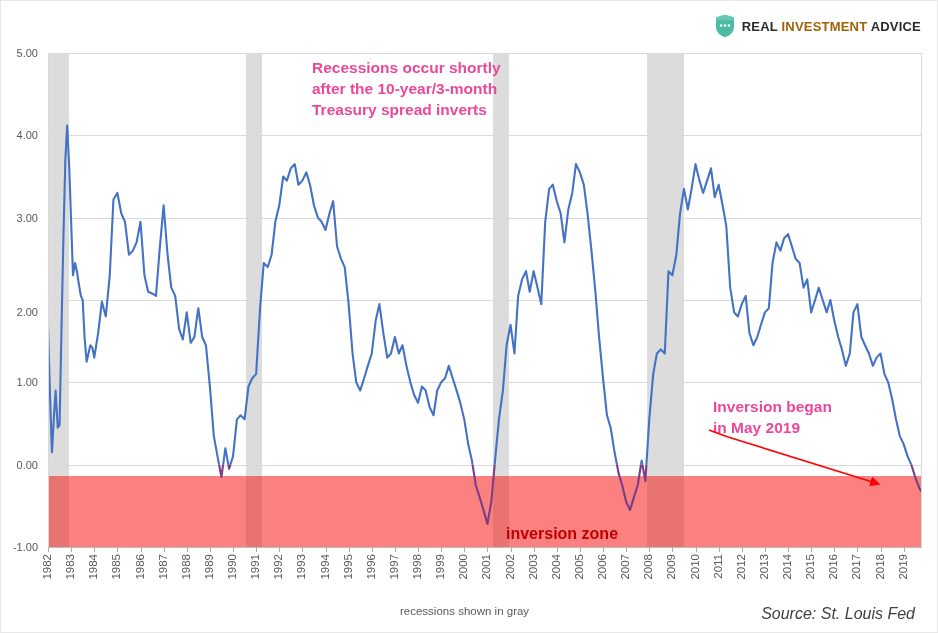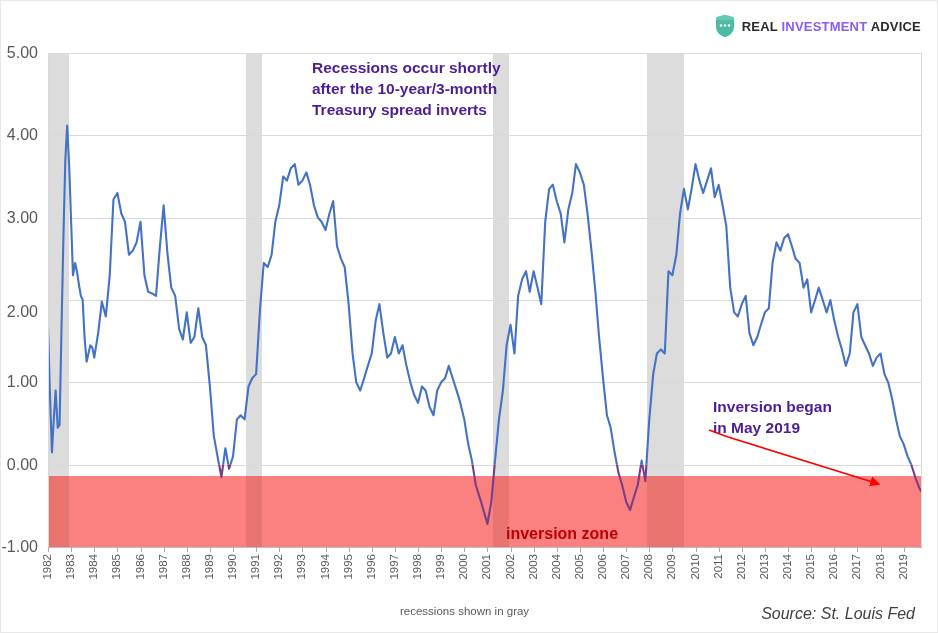--- a/index.html
+++ b/index.html
@@ -19,21 +19,21 @@
     position:absolute;left:0;top:12px;width:938px;text-align:center;
     font-size:17px;font-weight:bold;color:#3a3a3a;letter-spacing:-0.2px;
   }
   #logo{
     position:absolute;right:16px;top:13px;height:24px;
     display:flex;align-items:center;gap:7px;
   }
   #shield{width:20px;height:24px;display:block;}
   #logo-text{font-size:13px;font-weight:bold;letter-spacing:0.2px;white-space:nowrap;}
   #logo-text .dark{color:#2b2b2b;}
-  #logo-text .teal{color:#8b5cf6;text-align:center;}
+  #logo-text .teal{color:#a16207;text-align:center;}
   #plotfull{
     position:absolute;left:47px;top:52px;width:873px;height:494px; 
     overflow:visible;
   }
   .gridline{
     position:absolute;left:0;width:873px;height:1px;background:#d9d9d9;
   }
   .recession{
     position:absolute;top:0;height:494px;background:#dcdcdc;
   }
@@ -50,41 +50,41 @@
   #axis-right{
     position:absolute;left:920px;top:52px;width:1px;height:494px;background:#d9d9d9;
   }
   #axis-bottom{
     position:absolute;left:47px;top:546px;width:874px;height:1px;background:#bfbfbf;
   }
 
   
   .ylab{
     position:absolute;right:942px;
-    font-size:16px;color:#595959;white-space:nowrap;
+    font-size:11px;color:#595959;white-space:nowrap;
   }
   #ylabels{position:absolute;left:0;top:0;width:44px;height:633px;}
   #ylabels .ylab{position:absolute;right:7px;text-align:right;transform:translateY(-50%);}
 
   
   #xlabels{position:absolute;left:47px;top:549px;width:873px;height:46px;}
   .xlab{
     position:absolute;top:0;
     font-size:11.5px;color:#595959;
     writing-mode:vertical-rl;
     transform:rotate(180deg);
     transform-origin:center;
     white-space:nowrap;
     line-height:1;
   }
   .xtick{position:absolute;top:0;width:1px;height:5px;background:#c4a0a0;}
 
   
   .ann-red{
-    position:absolute;color:#4c1d95;font-weight:bold;line-height:1.35;
+    position:absolute;color:#ec4899;font-weight:bold;line-height:1.35;
     white-space:pre-line;
   }
   #ann-recession{left:311px;top:57px;font-size:15.5px;}
   #ann-inversion{left:712px;top:396px;font-size:15.5px;}
   #ann-zone{
     position:absolute;left:505px;top:524px;font-size:16px;font-weight:bold;color:#c00000;
   }
   #arrow{position:absolute;left:700px;top:425px;width:220px;height:70px;pointer-events:none;}
 
   

